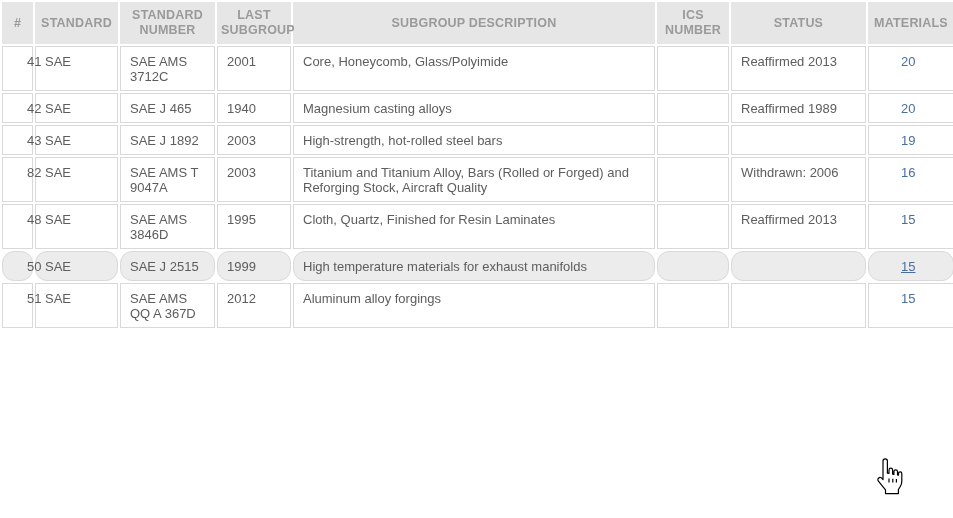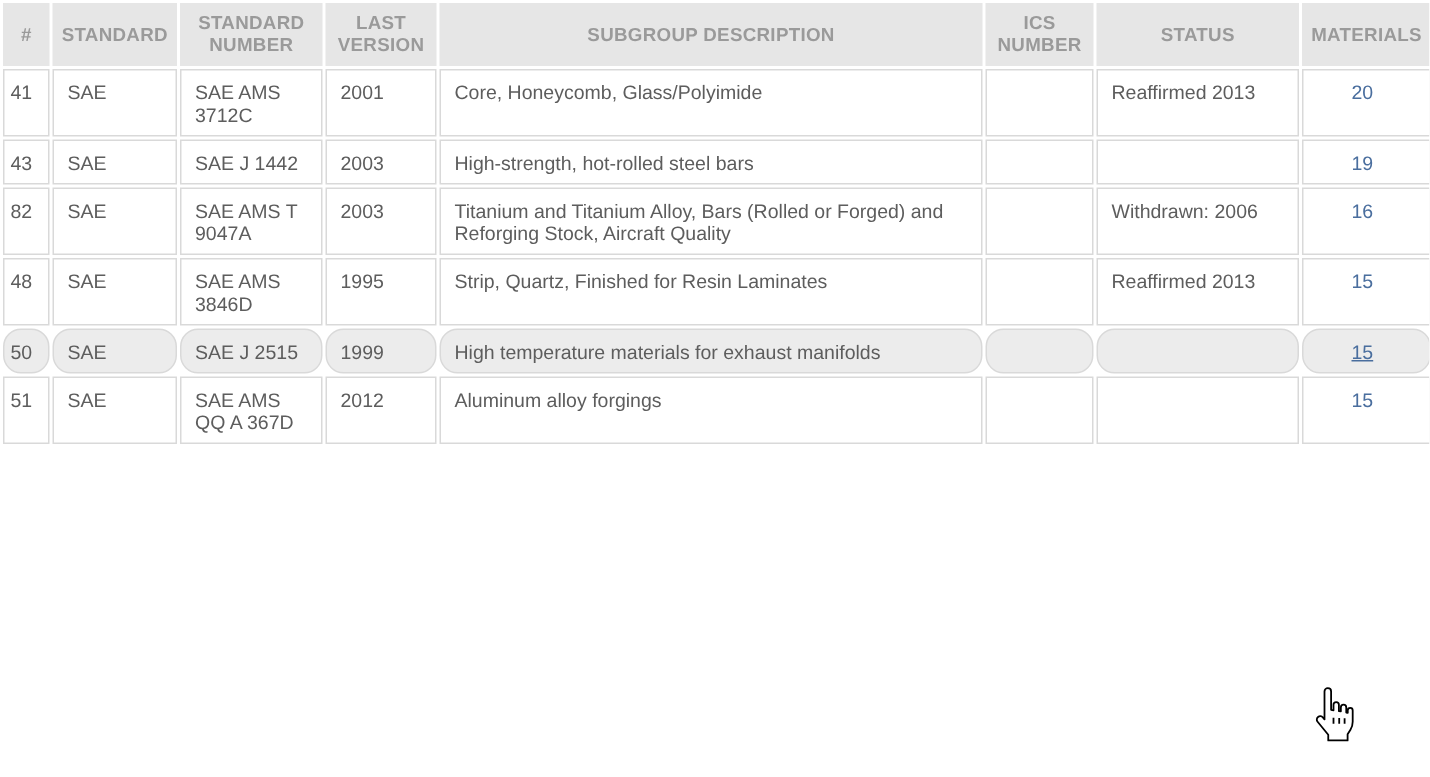--- a/index.html
+++ b/index.html
@@ -10,21 +10,21 @@
   html,body{margin:0;padding:0;background:#fff;}
   body{width:953px;height:518px;overflow:hidden;
        font-family:"Liberation Sans","DejaVu Sans",sans-serif;}
   .viewport{position:relative;width:953px;height:518px;overflow:hidden;background:#fff;}
   table.standards{border-collapse:separate;border-spacing:2px;table-layout:fixed;width:956px;}
   th{background:var(--header-bg);border:none;color:var(--header-text);
      font-size:12.5px;font-weight:700;letter-spacing:.2px;text-align:center;
      vertical-align:middle;height:42px;padding:3px 4px;line-height:15px;}
   td{background:#fff;border:1px solid var(--border);color:var(--cell-text);
      font-size:13px;line-height:15px;vertical-align:top;padding:7px 9px 6px 9px;}
-  td.c-num{padding-left:4px;}
+  td.c-num{padding-left:24px;}
   tr.highlight td{background:var(--row-highlight);border-radius:12px;}
   a.mat{color:var(--link);text-decoration:none;cursor:pointer;margin-left:23px;}
   a.mat.hovered{text-decoration:underline;}
   .cursor{position:absolute;left:873px;top:456px;width:30px;height:40px;
           pointer-events:none;z-index:5;}
 </style>
 </head>
 <body>
 
 <div class="viewport">
@@ -38,44 +38,56 @@
         <col style="width:362px">
         <col style="width:72px">
       <col style="width:135px">
         <col style="width:86px">
     </colgroup>
     <thead>
       <tr>
         <th>#</th>
         <th>STANDARD</th>
         <th>STANDARD NUMBER</th>
-        <th>LAST VERSION</th>
+        <th>LAST SUBGROUP</th>
         <th>SUBGROUP DESCRIPTION</th>
         <th>ICS NUMBER</th>
         <th>STATUS</th>
         <th>MATERIALS</th>
       </tr>
     </thead>
     <tbody>
         <tr>
       <td class="c-num">41</td>
       <td>SAE</td>
       <td>SAE AMS 3712C</td>
       <td>2001</td>
       <td>Core, Honeycomb, Glass/Polyimide</td>
       <td></td>
       <td>Reaffirmed 2013</td>
       <td>
         <a class="mat" href="#">20</a>
       </td>
     </tr>
         <tr>
+      <td class="c-num">42</td>
+      <td>SAE</td>
+      <td>SAE J 465</td>
+      <td>1940</td>
+      <td>Magnesium casting alloys</td>
+      <td></td>
+      <td>Reaffirmed 1989</td>
+      <td>
+        <a class="mat" href="#">20</a>
+      </td>
+    </tr>
+        <tr>
       <td class="c-num">43</td>
       <td>SAE</td>
-      <td>SAE J 1442</td>
+      <td>SAE J 1892</td>
       <td>2003</td>
       <td>High-strength, hot-rolled steel bars</td>
       <td></td>
       <td></td>
       <td>
         <a class="mat" href="#">19</a>
       </td>
     </tr>
         <tr>
       <td class="c-num">82</td>
@@ -87,21 +99,21 @@
       <td>Withdrawn: 2006</td>
       <td>
         <a class="mat" href="#">16</a>
       </td>
     </tr>
         <tr>
       <td class="c-num">48</td>
       <td>SAE</td>
       <td>SAE AMS 3846D</td>
       <td>1995</td>
-      <td>Strip, Quartz, Finished for Resin Laminates</td>
+      <td>Cloth, Quartz, Finished for Resin Laminates</td>
       <td></td>
       <td>Reaffirmed 2013</td>
       <td>
         <a class="mat" href="#">15</a>
       </td>
     </tr>
         <tr class="highlight">
       <td class="c-num">50</td>
       <td>SAE</td>
       <td>SAE J 2515</td>

